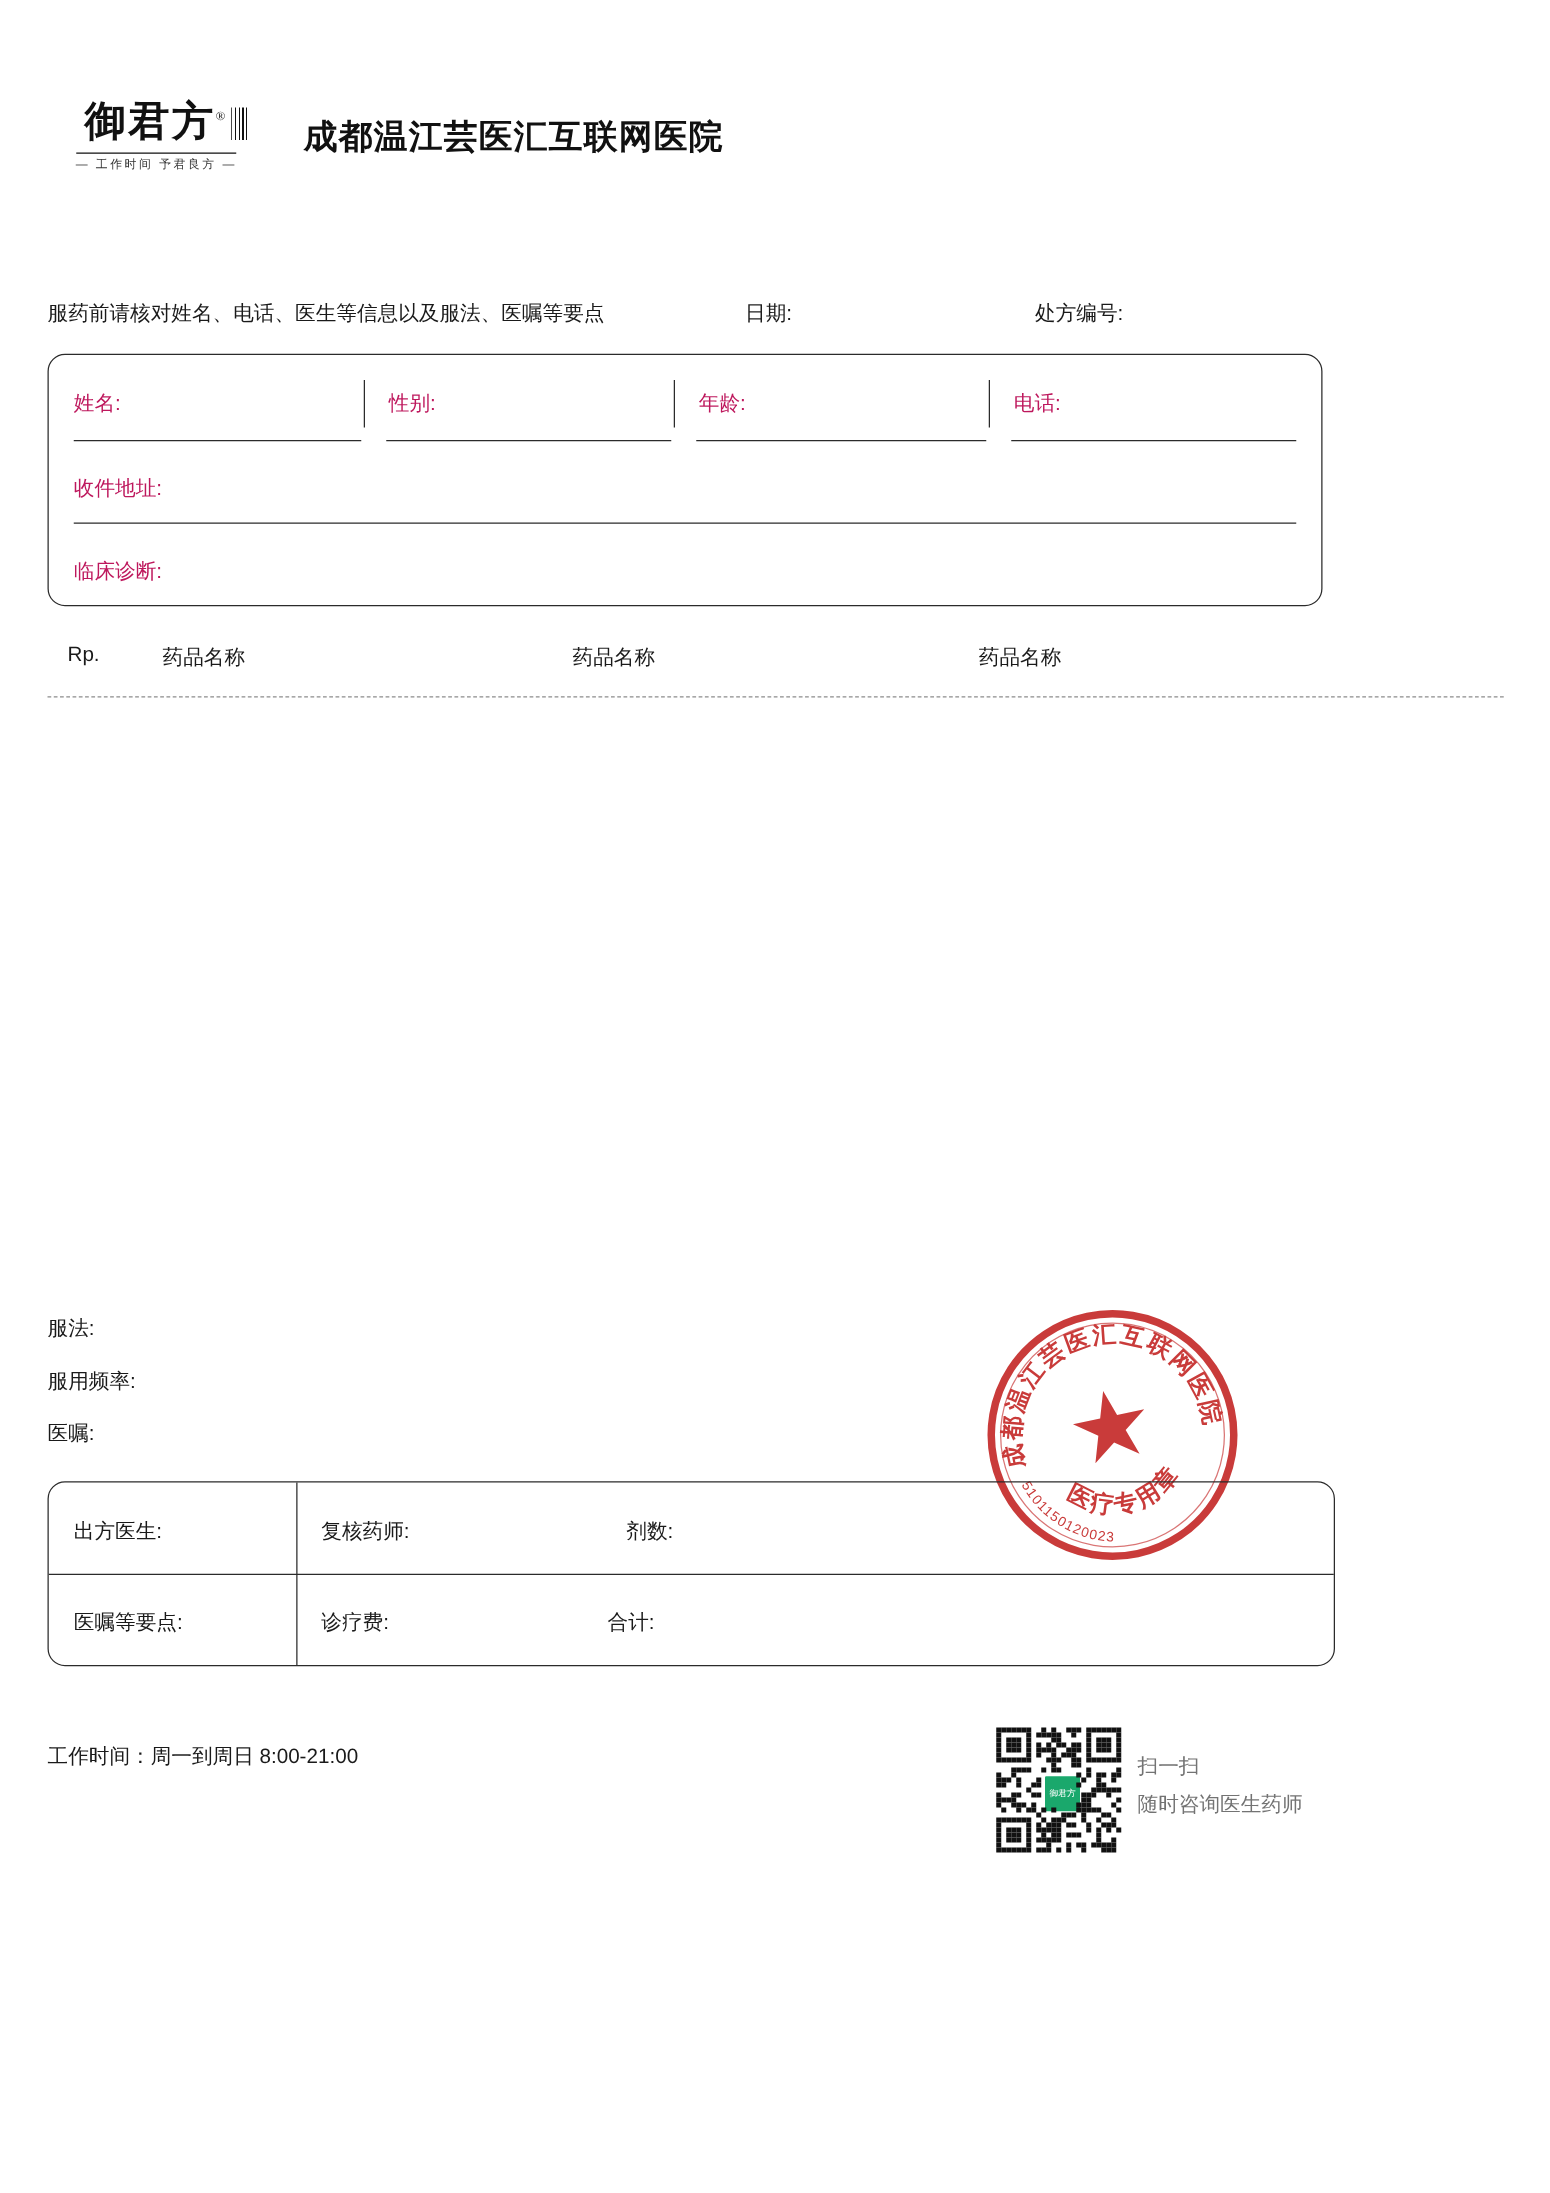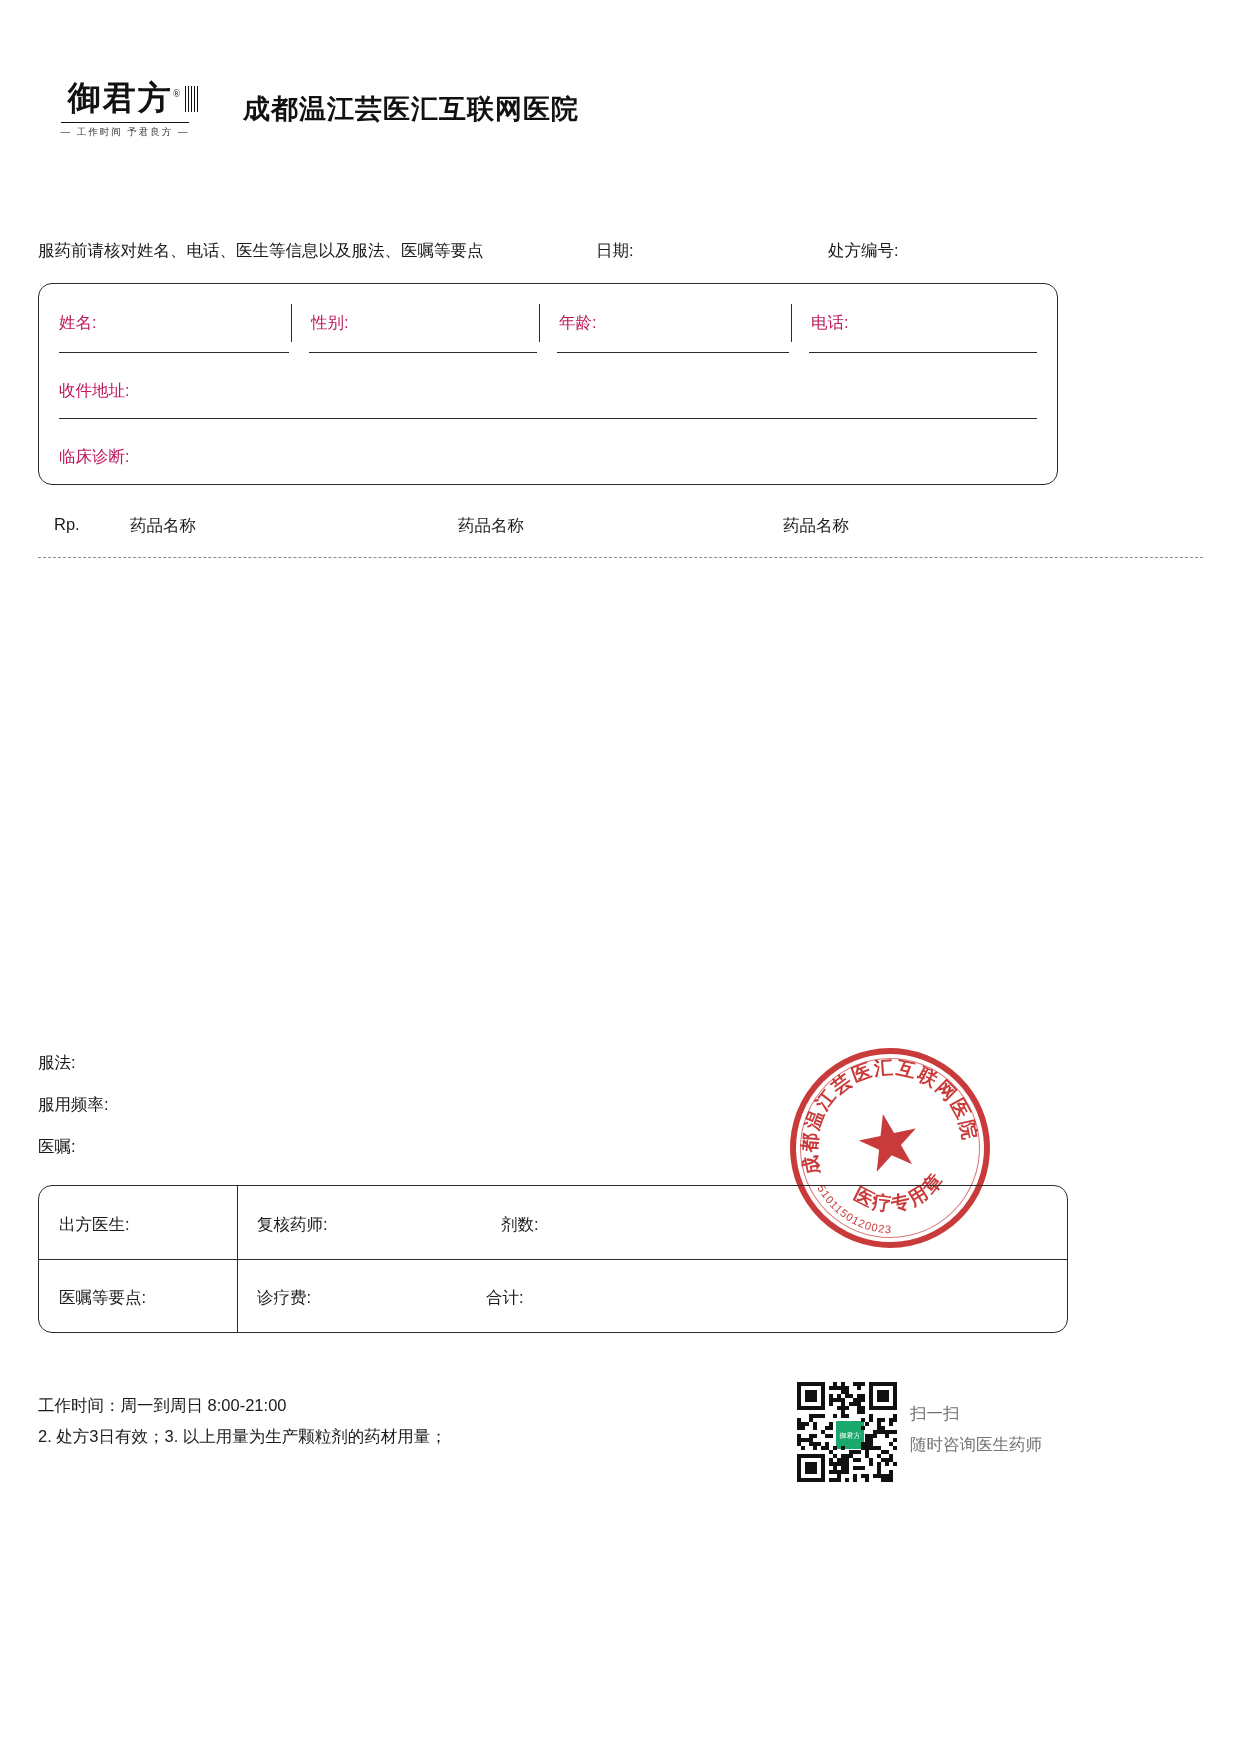--- a/index.html
+++ b/index.html
@@ -393,21 +393,20 @@
     <span class="sign-label" style="left:218px; top:28px;">复核药师:</span>
     <span class="sign-label" style="left:462px; top:28px;">剂数:</span>
 
     <span class="sign-label" style="left:20px; top:101px;">医嘱等要点:</span>
     <span class="sign-label" style="left:218px; top:101px;">诊疗费:</span>
     <span class="sign-label" style="left:447px; top:101px;">合计:</span>
   </div>
 
   <div class="footer">
     <div>工作时间：周一到周日  8:00-21:00</div>
-    <div>2. 处方3日有效；3. 以上用量为生产颗粒剂的药材用量；</div>
   </div>
 
   <div class="qr-wrap">
     <div class="qr-canvas" id="qr-canvas">
       <div class="qr-logo">御君方</div>
     <div class="qr-cell" style="left: 36px; top: 0px; width: 4px; height: 4px;"></div>
         <div class="qr-cell" style="left: 44px; top: 0px; width: 4px; height: 4px;"></div>
         <div class="qr-cell" style="left: 56px; top: 0px; width: 4px; height: 4px;"></div>
         <div class="qr-cell" style="left: 60px; top: 0px; width: 4px; height: 4px;"></div>
         <div class="qr-cell" style="left: 64px; top: 0px; width: 4px; height: 4px;"></div>

